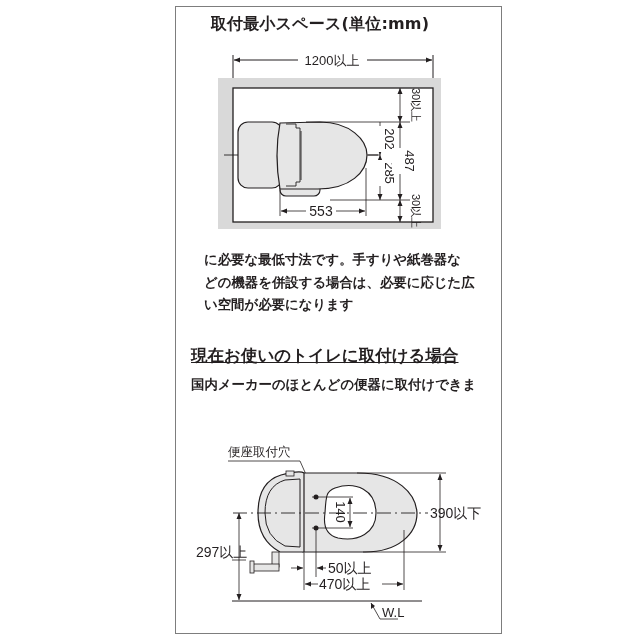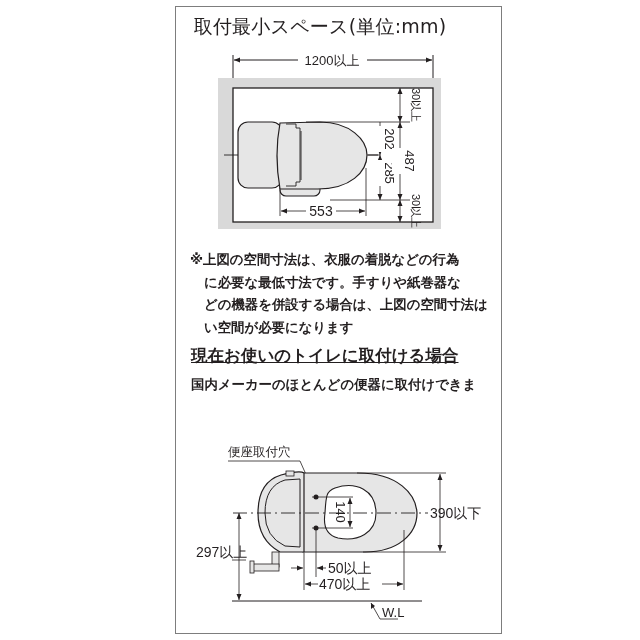--- a/index.html
+++ b/index.html
@@ -1,18 +1,18 @@
 <!DOCTYPE html>
 <html><head>
 <meta charset="utf-8">
 <style>
   html, body { margin:0; padding:0; background:#ffffff; }
   body { width:640px; height:640px; position:relative; overflow:hidden; font-family:"DejaVu Sans", sans-serif; color:#231f20; }
   .frame { position:absolute; left:175px; top:6px; width:327px; height:628px; border:1.5px solid #7d7d7d; box-sizing:border-box; background:#fff; }
-  .title { position:absolute; left:0; width:100%; top:14px; text-align:center; font-size:19px; font-weight:normal; letter-spacing:0.2px; }
+  .title { position:absolute; left:0; width:100%; top:14px; text-align:center; font-size:16px; font-weight:bold; letter-spacing:0.2px; }
   .note { position:absolute; left:190px; top:249px; width:310px; font-size:13.4px; line-height:22.5px; font-weight:bold; }
   .note .l { display:block; white-space:nowrap; }
   .note .ind { padding-left:14px; }
   .sec-title { position:absolute; left:191px; top:345px; font-size:16.5px; font-weight:bold; white-space:nowrap;text-decoration:underline; }
   .desc { position:absolute; left:191px; top:374px; font-size:13.4px; line-height:22.5px; font-weight:bold; }
   .desc .l { display:block; white-space:nowrap; }
   svg { position:absolute; left:0; top:0; }
   .dim { font-family:"Liberation Sans", sans-serif; font-size:13px; fill:#231f20; }
 </style>
 </head>
@@ -75,23 +75,22 @@
   <line x1="280" y1="190" x2="280" y2="216" stroke="#231f20" stroke-width="0.8"></line>
   <line x1="366" y1="168" x2="366" y2="216" stroke="#231f20" stroke-width="0.8"></line>
   <line x1="281" y1="211" x2="306" y2="211" stroke="#231f20" stroke-width="0.8"></line>
   <line x1="336" y1="211" x2="365" y2="211" stroke="#231f20" stroke-width="0.8"></line>
   <polygon points="281,211 287,208.5 287,213.5" fill="#231f20"></polygon>
   <polygon points="365,211 359,208.5 359,213.5" fill="#231f20"></polygon>
   <text class="dim" style="font-size:14px" x="321" y="216" text-anchor="middle">553</text>
 </svg>
 
 <div class="note">
-  <span class="l">※上図の空間寸法は、衣服の着脱などの行為</span>
   <span class="l ind">に必要な最低寸法です。手すりや紙巻器な</span>
-  <span class="l ind">どの機器を併設する場合は、上図の空間寸法は</span>
+  <span class="l ind">どの機器を併設する場合は、必要に応じた広</span>
   <span class="l ind">い空間が必要になります</span>
 </div>
 
 <div class="sec-title">現在お使いのトイレに取付ける場合</div>
 
 <div class="desc">
   <span class="l">国内メーカーのほとんどの便器に取付けできま</span>
 </div>
 
 <svg width="640" height="640" viewBox="0 0 640 640">

